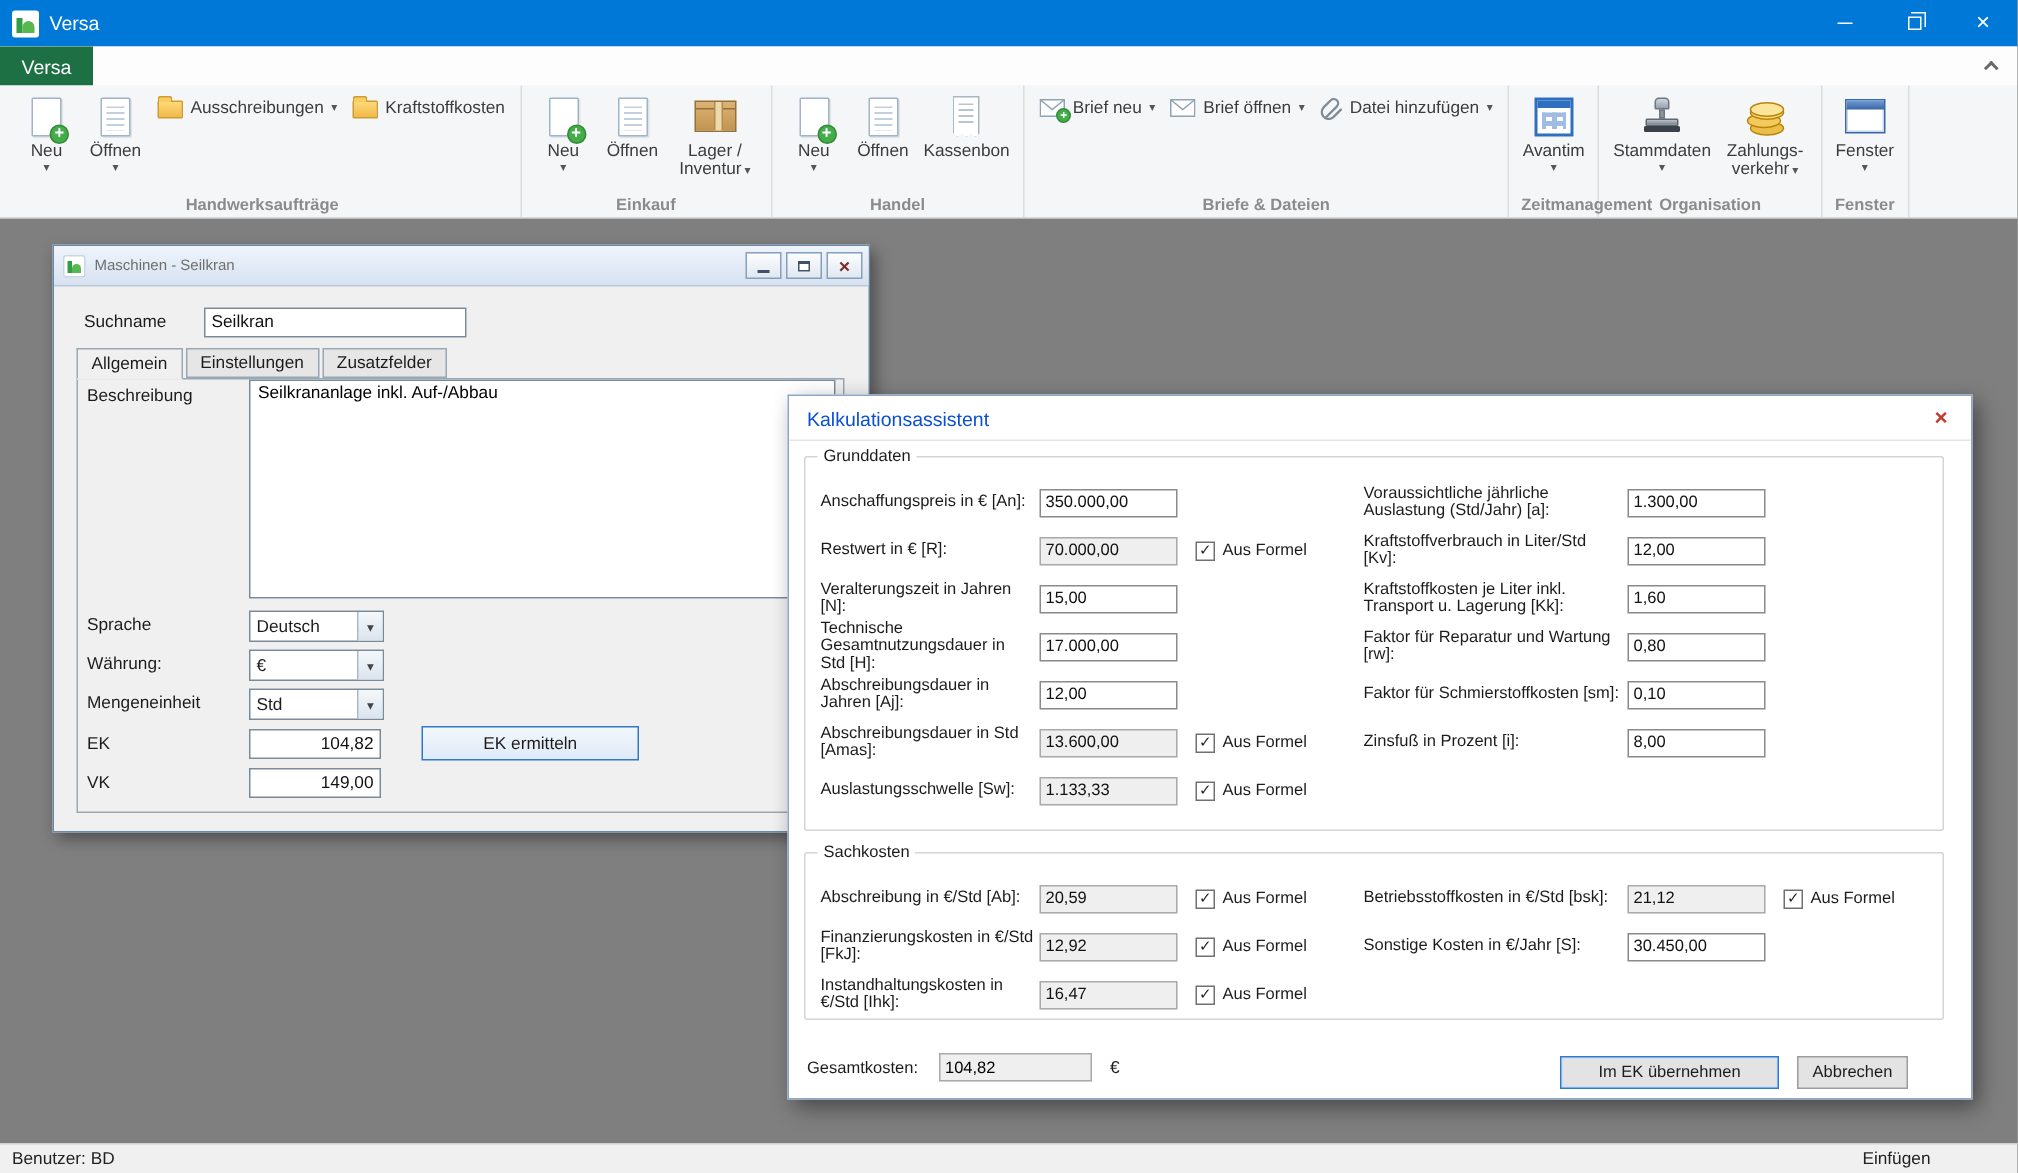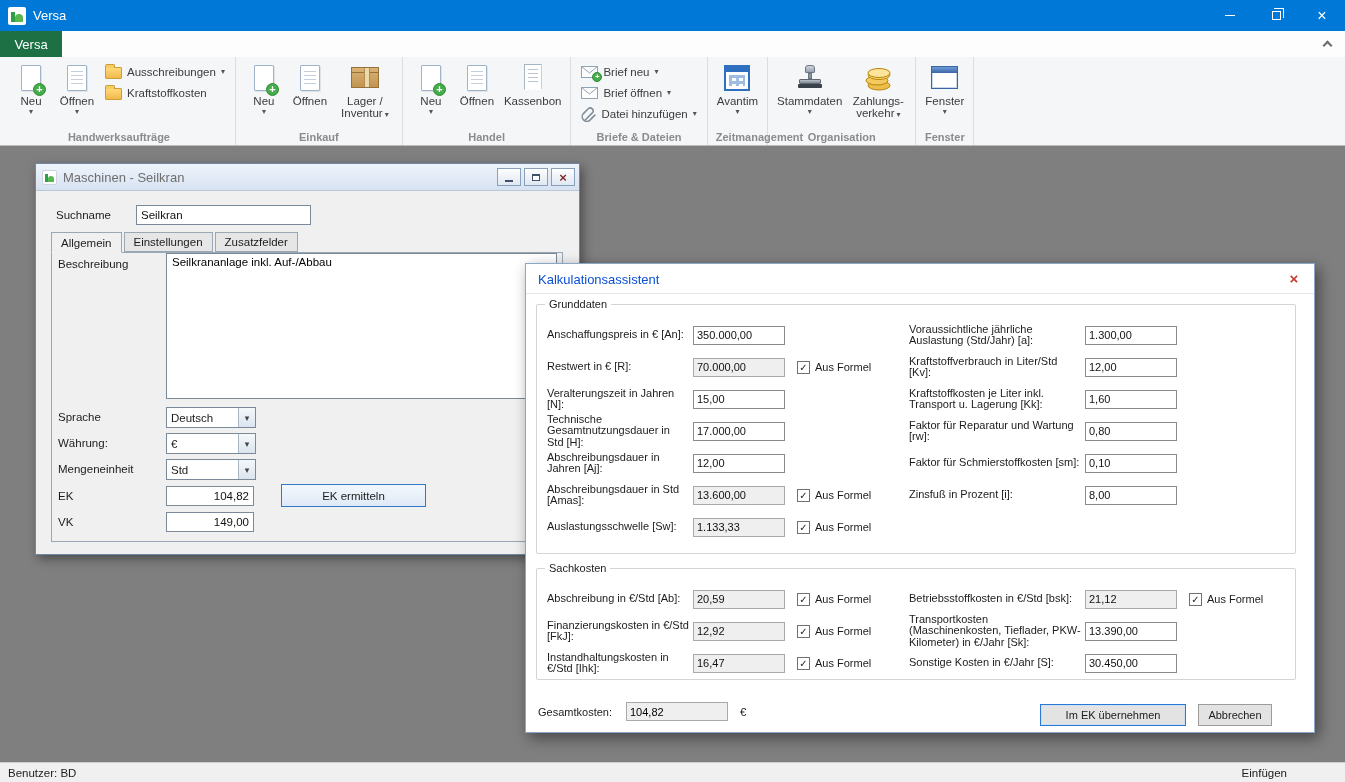--- a/index.html
+++ b/index.html
@@ -32,21 +32,21 @@
   .ribbon { position:absolute; left:0; top:57px; right:0; height:89px; background:#f5f6f7; border-bottom:1px solid #bcbcbc; display:flex; align-items:stretch; padding-left:3px; }
   .rgroup { position:relative; display:flex; flex-direction:column; padding:2px 5px 15px 5px; border-right:1px solid #dcdddd; }
   .gitems { display:flex; align-items:flex-start; flex:1; }
   .glabel { position:absolute; left:0; right:0; bottom:2px; text-align:center; font-size:11px; color:#8b8b8b; white-space:nowrap; padding:0 8px;font-weight:bold; }
   .bigbtn { min-width:46px; padding:2px 4px; display:flex; flex-direction:column; align-items:center; color:#3c3c3c; }
   .ric { position:relative; height:33px; display:flex; align-items:center; justify-content:center; margin-bottom:1px; min-width:32px; }
   .btxt { display:block; text-align:center; line-height:12px; font-size:11.5px; }
   .blabel { display:inline; }
   .darr { display:block; font-size:8px; color:#555; line-height:7px; margin-top:1px; text-align:center; }
   .darr-inline { display:inline; margin-left:2px; }
-  .vstack { display:flex; flex-direction:column; padding-top:2px; }
+  .vstack { display:flex; flex-direction:row; padding-top:2px; }
   .smallbtn { display:flex; align-items:center; gap:5px; height:21px; font-size:11.5px; color:#3c3c3c; padding:0 5px; white-space:nowrap; }
   .darr-s { font-size:8px; color:#555; }
 
   
   .sheet { position:relative; width:20px; height:26px; background:#fff; border:1px solid #9fb4c8; border-radius:1px; box-shadow:1px 1px 0 rgba(0,0,0,.08); }
   .sheet.lines::after { content:""; position:absolute; left:3px; right:3px; top:5px; height:16px;
       background:repeating-linear-gradient(to bottom,#c3d0dc 0 1px,transparent 1px 4px); }
   .plusb { position:absolute; right:1px; bottom:-2px; width:13px; height:13px; border-radius:50%; background:#44ad49; border:1px solid #338a38; color:#fff; font-size:11px; line-height:11px; font-weight:bold; text-align:center; }
   .plusb-s { position:absolute; right:-4px; bottom:-4px; width:10px; height:10px; border-radius:50%; background:#44ad49; border:1px solid #338a38; color:#fff; font-size:8px; line-height:8px; font-weight:bold; text-align:center; }
   .fold { width:17px; height:12px; background:linear-gradient(#ffd977,#f0b94b); border:1px solid #cf9c33; border-radius:1px; position:relative; margin-top:3px; flex:none; }
@@ -77,21 +77,21 @@
 
   
   .workarea { position:absolute; left:0; top:146px; right:0; bottom:20px; background:#7f7f7f; }
 
   
   .mwin { position:absolute; left:35px; top:17px; width:545px; height:392px; background:#f0f0f0; border:1px solid #6d87a5; box-shadow:3px 4px 10px rgba(0,0,0,.4); }
   .mwin-title { position:absolute; left:0; top:0; right:0; height:27px; background:linear-gradient(#eff4fb,#d7e2f1); border-bottom:1px solid #b9c7d8; display:flex; align-items:center; padding:0 4px 0 6px; }
   .mlogo { width:15px; height:15px; background:#fff; border:1px solid #cdd6e0; border-radius:2px; position:relative; margin-right:6px; flex:none; }
   .mlogo::before { content:""; position:absolute; left:2px; bottom:2px; width:3px; height:8px; background:#2f9e44; }
   .mlogo::after { content:""; position:absolute; right:2px; bottom:2px; width:6px; height:6px; background:#57b84f; border-radius:60% 60% 0 0; }
-  .mwin-title-text { color:#6f6f6f; font-size:13px; }
+  .mwin-title-text { color:#6f6f6f; font-size:10px; }
   .mwc-group { margin-left:auto; display:flex; }
   .mwc { width:24px; height:18px; border:1px solid #89a0bb; background:linear-gradient(#fdfdfe,#e0e8f1); display:inline-flex; align-items:center; justify-content:center; margin-left:3px; }
   .mg-min { width:8px; height:2px; background:#40526b; margin-top:7px; }
   .mg-rest { width:8px; height:7px; border:1px solid #40526b; border-top-width:2px; background:#fff; }
   .mg-close { color:#7c2c2c; font-size:13px; font-weight:bold; line-height:1; }
   .mlabel { position:absolute; font-size:11.5px; color:#1c1c1c; }
   .mtxt { position:absolute; height:20px; border:1px solid #7a8a99; background:#fff; font:11.5px "Liberation Sans",sans-serif; padding:0 4px; color:#111; }
   .mtxt.num { text-align:right; }
   .mtabs { position:absolute; left:15px; top:68px; display:flex; z-index:3; }
   .mtab { height:20px; padding:0 9px; display:flex; align-items:center; font-size:11.5px; background:#e6e6e6; border:1px solid #9aa7b4; margin-right:2px; }
@@ -520,24 +520,20 @@
           <div class="colR">
             <div class="frow">
               <div class="flabel">Betriebsstoffkosten in €/Std [bsk]:</div>
               <input class="fin ro" readonly="" value="21,12" style="">
               <span class="cb">
                   <span class="cb-box">✓</span>
                   <span class="cb-lbl">Aus Formel</span>
                 </span>
             </div>
             <div class="frow">
-              <div class="flabel">Transportkosten (Maschinenkosten, Tieflader, PKW-Kilometer) in €/Jahr [Sk]:</div>
-              <input class="fin" value="13.390,00" style="">
-            </div>
-            <div class="frow">
               <div class="flabel">Sonstige Kosten in €/Jahr [S]:</div>
               <input class="fin" value="30.450,00" style="">
             </div>
           </div>
         </div>
       </div>
 
       <div class="dlg-bottom">
         <span>Gesamtkosten:</span>
         <input class="gesamt-input" readonly="" value="104,82" style="">

